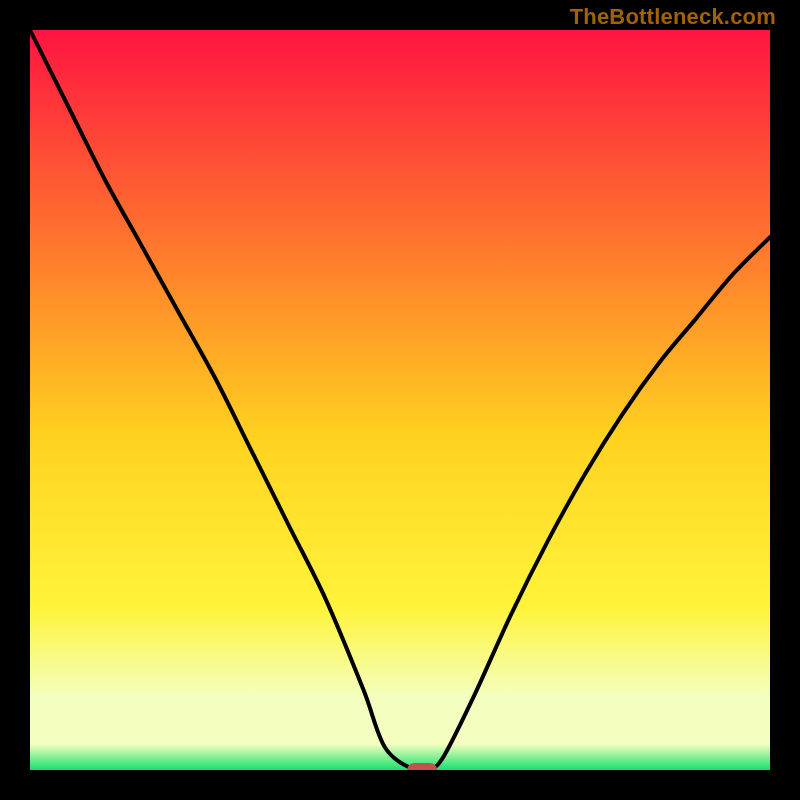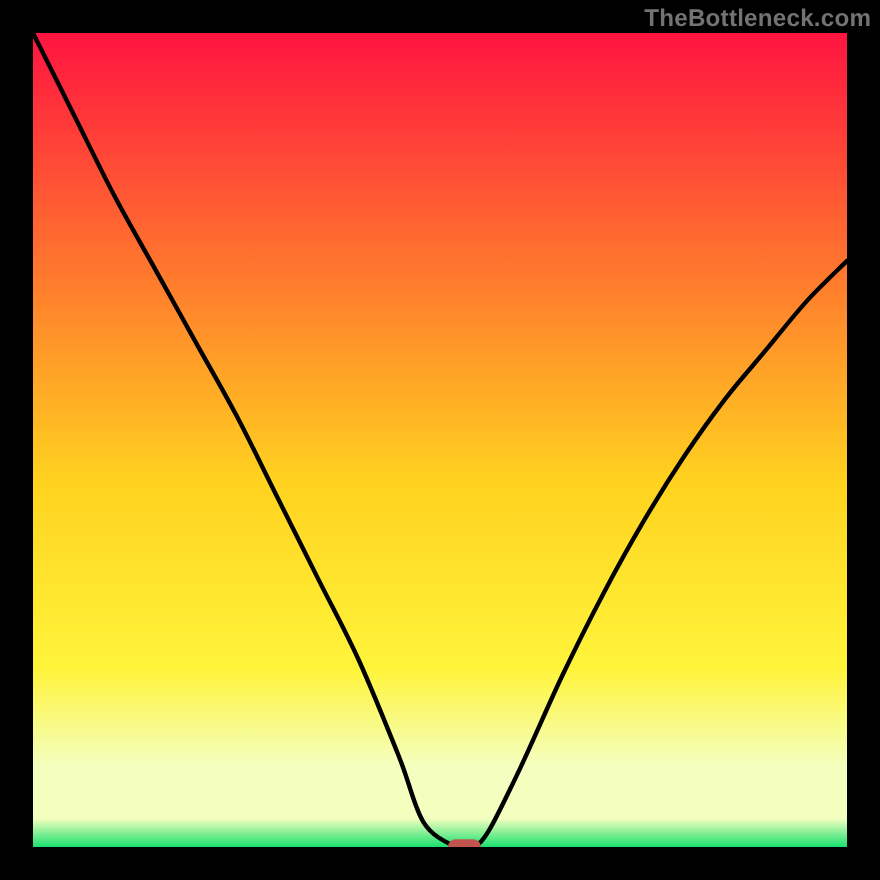--- a/index.html
+++ b/index.html
@@ -12,25 +12,25 @@
   }
   .frame {
     position: relative;
     width: 800px;
     height: 800px;
     background: #000;
   }
   .watermark {
     position: absolute;
     top: 4px;
-    right: 8px;
+    right: 24px;
     font-family: Arial, Helvetica, sans-serif;
     font-size: 22px;
     font-weight: 600;
-    color: #737373;
+    color: #a16207;
     letter-spacing: 0.2px;
     text-align: center;
   }
   .plot {
     position: absolute;
     left: 30px;
     top: 30px;
     width: 740px;
     height: 740px;
   }

